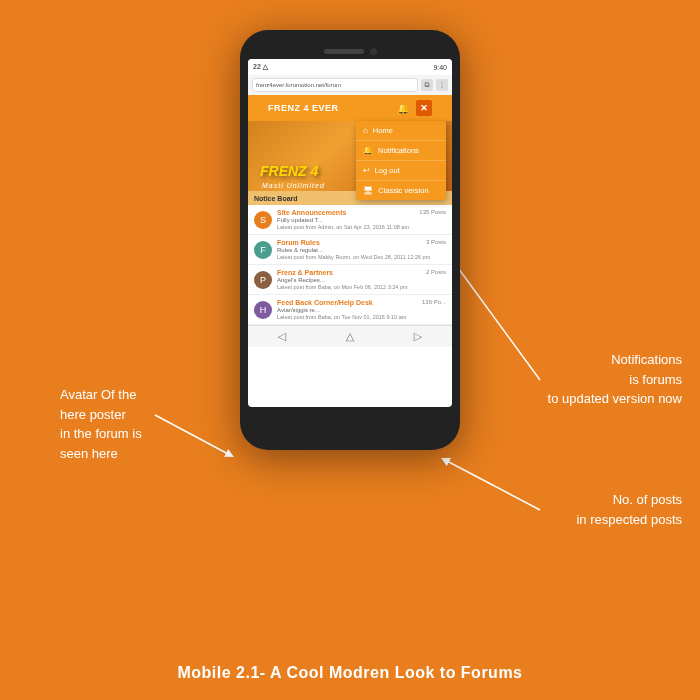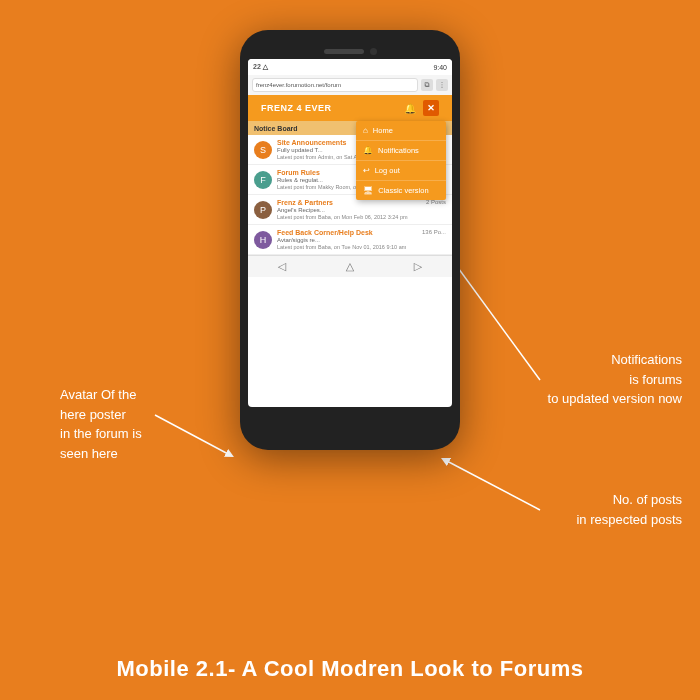--- a/index.html
+++ b/index.html
@@ -103,21 +103,21 @@
       color: #555;
     }
 
     
     .forum-header {
       background: #F59A1E;
       height: 26px;
       display: flex;
       align-items: center;
       justify-content: space-between;
-      padding: 0 13px;
+      padding: 0 20px;
       position: relative;
     }
     .forum-title {
       color: #fff;
       font-size: 9px;
       font-weight: bold;
       letter-spacing: 0.5px;
     }
     .forum-header-icons {
       display: flex;
@@ -315,21 +315,21 @@
       margin-left: 40px;
     }
 
     
     .bottom-title {
       position: absolute;
       bottom: 18px;
       left: 0;
       right: 0;
       text-align: center;
-      font-size: 22px;
+      font-size: 16px;
       font-weight: bold;
       color: #fff;
       font-family: Arial, sans-serif;
       letter-spacing: 0.5px;
     }
 
     
     .av-orange { background: #E87E1E; color: #fff; }
     .av-teal { background: #4A9E8E; color: #fff; }
     .av-brown { background: #8B6040; color: #fff; }
@@ -384,20 +384,25 @@
           <span class="dropdown-item-icon">↩</span>
           <span>Log out</span>
         </div>
         <div class="dropdown-item">
           <span class="dropdown-item-icon">🖥</span>
           <span>Classic version</span>
         </div>
       </div>
     </div>
 
+    <div class="banner-area">
+      <span class="banner-silhouette">🕺</span>
+      <span class="banner-text-frenz">FRENZ 4</span>
+      <span class="banner-text-masti">Masti Unlimited</span>
+    </div>
 
     <div class="notice-board-bar">Notice Board</div>
 
     <div class="forum-list">
 
     <div class="forum-item">
       <div class="forum-avatar av-orange">S</div>
       <div class="forum-item-content">
         <div class="forum-item-header">
           <span class="forum-item-name">Site Announcements</span>

